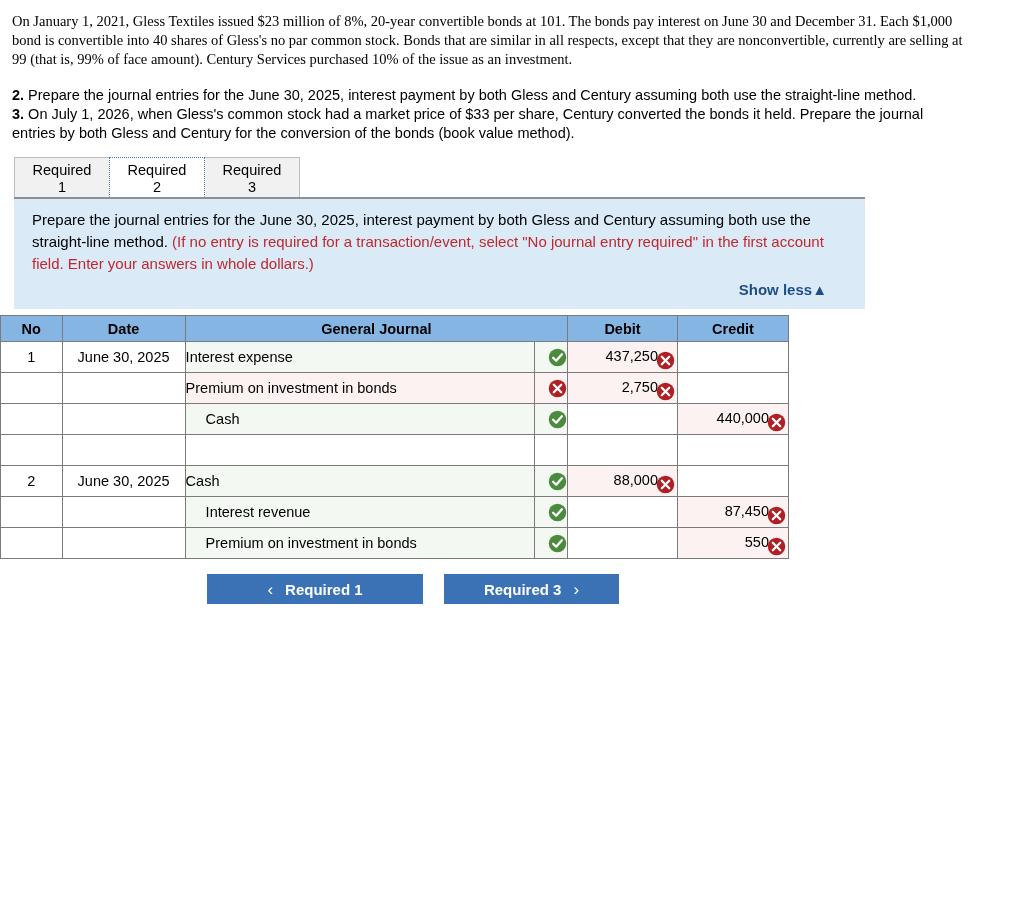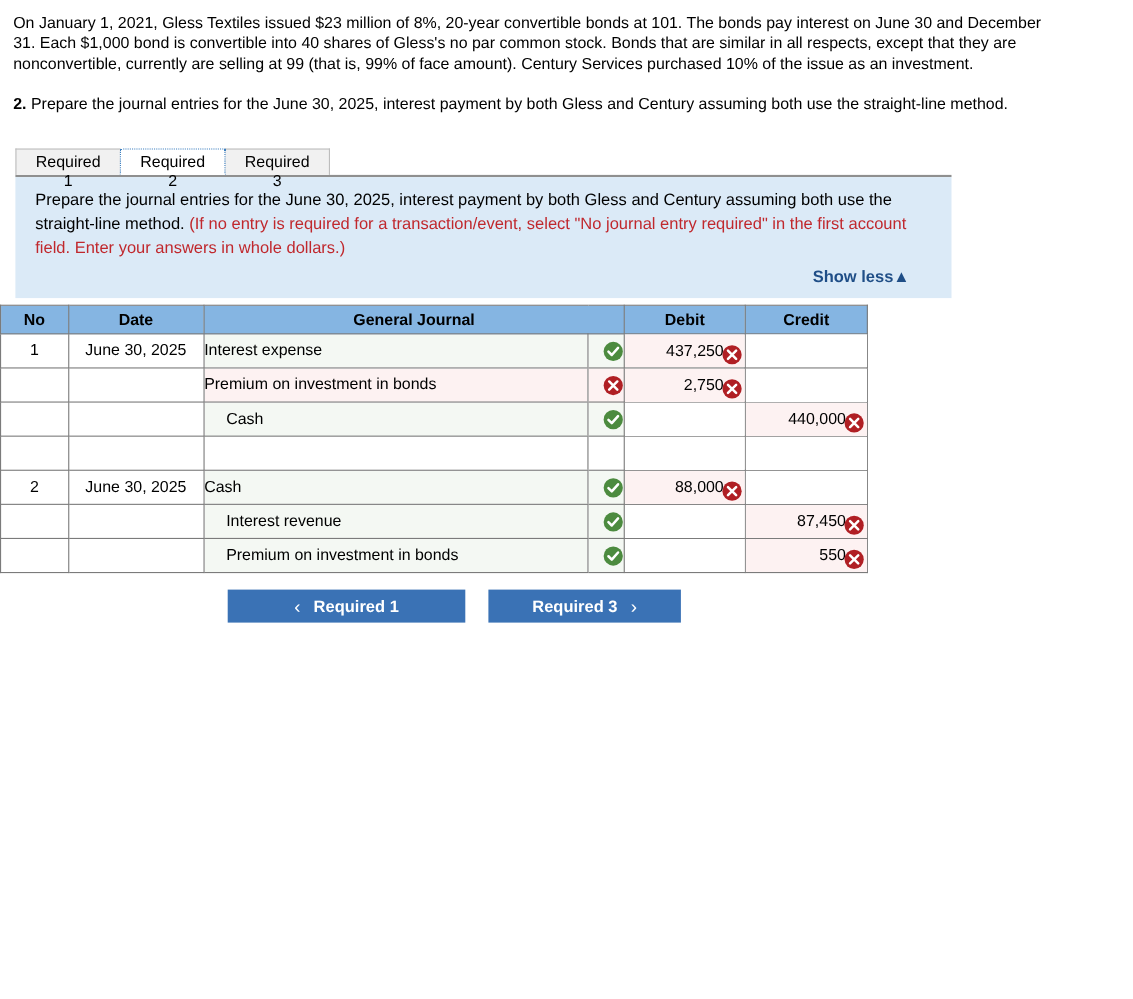--- a/index.html
+++ b/index.html
@@ -11,21 +11,21 @@
     -webkit-font-smoothing:antialiased;
   }
   .page{position:relative;width:1030px;min-height:908px;}
 
   
   .stem{
     padding:12px 60px 0 12px;
     font-size:14.5px;
     line-height:19px;
   }
-  .stem p{margin:0;}
+  .stem p{margin:0;font-family:Liberation Serif, serif;}
 
   .required-block{
     padding:0 60px 0 12px;
     margin-top:17px;
     font-size:14.5px;
     line-height:19px;
   }
   .required-block .hd{font-weight:bold;margin:0;}
   .required-block .item{margin:0;}
   .required-block .item b{font-weight:bold;}
@@ -65,21 +65,21 @@
     box-sizing:border-box;
     border-bottom:2px solid #8f8f8f;
     height:42px;
     display:flex;
     align-items:flex-end;
     margin-top:14px;
   }
   .tab{
     box-sizing:border-box;
     width:96px;
-    height:24px;
+    height:40px;
     background:#f1f1f1;
     border:1px solid #bdbdbd;
     border-bottom:none;
     font-size:14.5px;
     line-height:17px;
     text-align:center;
     padding-top:4px;
     color:#000;
     cursor:pointer;
     position:relative;
@@ -192,20 +192,21 @@
 <body>
 
 <div class="page">
 
   <div class="stem">
     <p>On January 1, 2021, Gless Textiles issued $23 million of 8%, 20-year convertible bonds at 101. The bonds pay interest on June 30 and December 31. Each $1,000 bond is convertible into 40 shares of Gless's no par common stock. Bonds that are similar in all respects, except that they are nonconvertible, currently are selling at 99 (that is, 99% of face amount). Century Services purchased 10% of the issue as an investment.</p>
   </div>
 
   <div class="required-block">
     <p class="item"><b>2.</b><span> Prepare the journal entries for the June 30, 2025, interest payment by both Gless and Century assuming both use the straight-line method.</span></p>
+    <p class="item"><b>3.</b><span> On July 1, 2026, when Gless's common stock had a market price of $33 per share, Century converted the bonds it held. Prepare the journal entries by both Gless and Century for the conversion of the bonds (book value method).</span></p>
   </div>
 
 
   <div class="tabstrip">
     <div class="tab">
       <div>Required</div>
       <div>1</div>
     </div>
     <div class="tab active">
       <div>Required</div>

